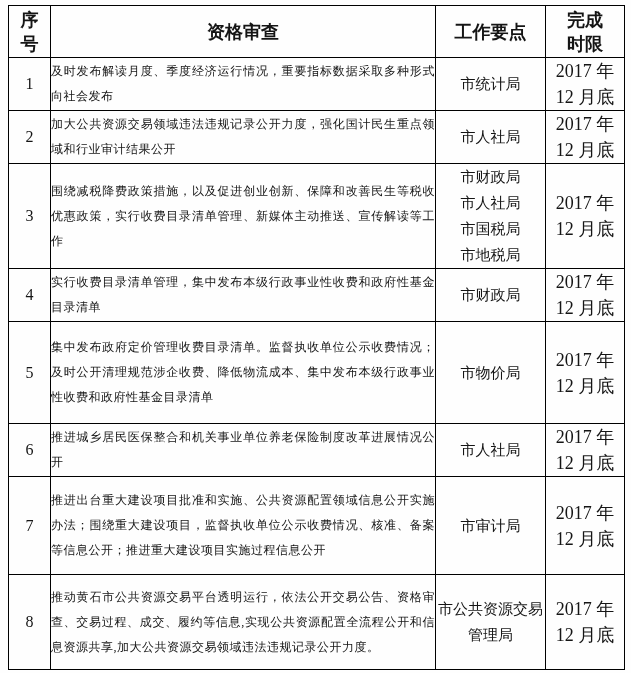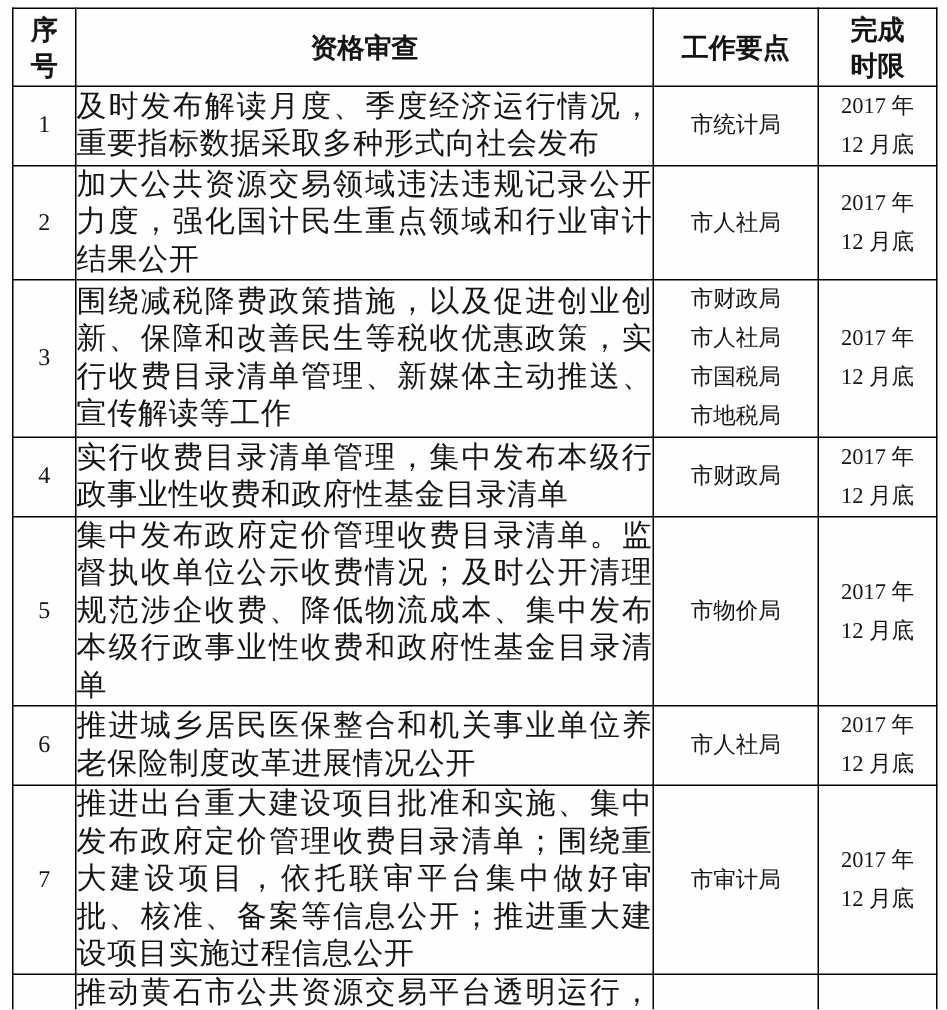--- a/index.html
+++ b/index.html
@@ -40,35 +40,35 @@
     white-space: pre-line;
   }
   .cell-no {
     text-align: center;
     font-size: 16px;
   }
   .cell-task {
     text-align: justify;
     text-align-last: left;
     -moz-text-align-last: left;
-    font-size: 20px;
+    font-size: 12px;
     line-height: 25px;
     padding: 2px 8px 2px 9px;
     letter-spacing: 0.5px;
   }
   .cell-unit {
     text-align: center;
     font-size: 15px;
     line-height: 26px;
     white-space: pre-line;
     padding: 0 6px;
   }
   .cell-deadline {
     text-align: center;
-    font-size: 15px;
+    font-size: 18px;
     line-height: 26px;
     white-space: pre-line;
   }
 </style>
 </head>
 <body>
 
 <div class="page">
   <table class="doc-table">
     <colgroup>
@@ -126,21 +126,21 @@
     </tr>
     <tr style="height:50px">
       <td class="cell-no">6</td>
       <td class="cell-task">推进城乡居民医保整合和机关事业单位养老保险制度改革进展情况公开</td>
       <td class="cell-unit">市人社局</td>
       <td class="cell-deadline">2017 年
 12 月底</td>
     </tr>
     <tr style="height:98px">
       <td class="cell-no">7</td>
-      <td class="cell-task">推进出台重大建设项目批准和实施、集中发布政府定价管理收费目录清单；围绕重大建设项目，依托联审平台集中做好审批、核准、备案等信息公开；推进重大建设项目实施过程信息公开</td>
+      <td class="cell-task">推进出台重大建设项目批准和实施、公共资源配置领域信息公开实施办法；围绕重大建设项目，监督执收单位公示收费情况、核准、备案等信息公开；推进重大建设项目实施过程信息公开</td>
       <td class="cell-unit">市审计局</td>
       <td class="cell-deadline">2017 年
 12 月底</td>
     </tr>
     <tr style="height:95px">
       <td class="cell-no">8</td>
       <td class="cell-task">推动黄石市公共资源交易平台透明运行，依法公开交易公告、资格审查、交易过程、成交、履约等信息,实现公共资源配置全流程公开和信息资源共享,加大公共资源交易领域违法违规记录公开力度。</td>
       <td class="cell-unit">市公共资源交易管理局</td>
       <td class="cell-deadline">2017 年
 12 月底</td>

